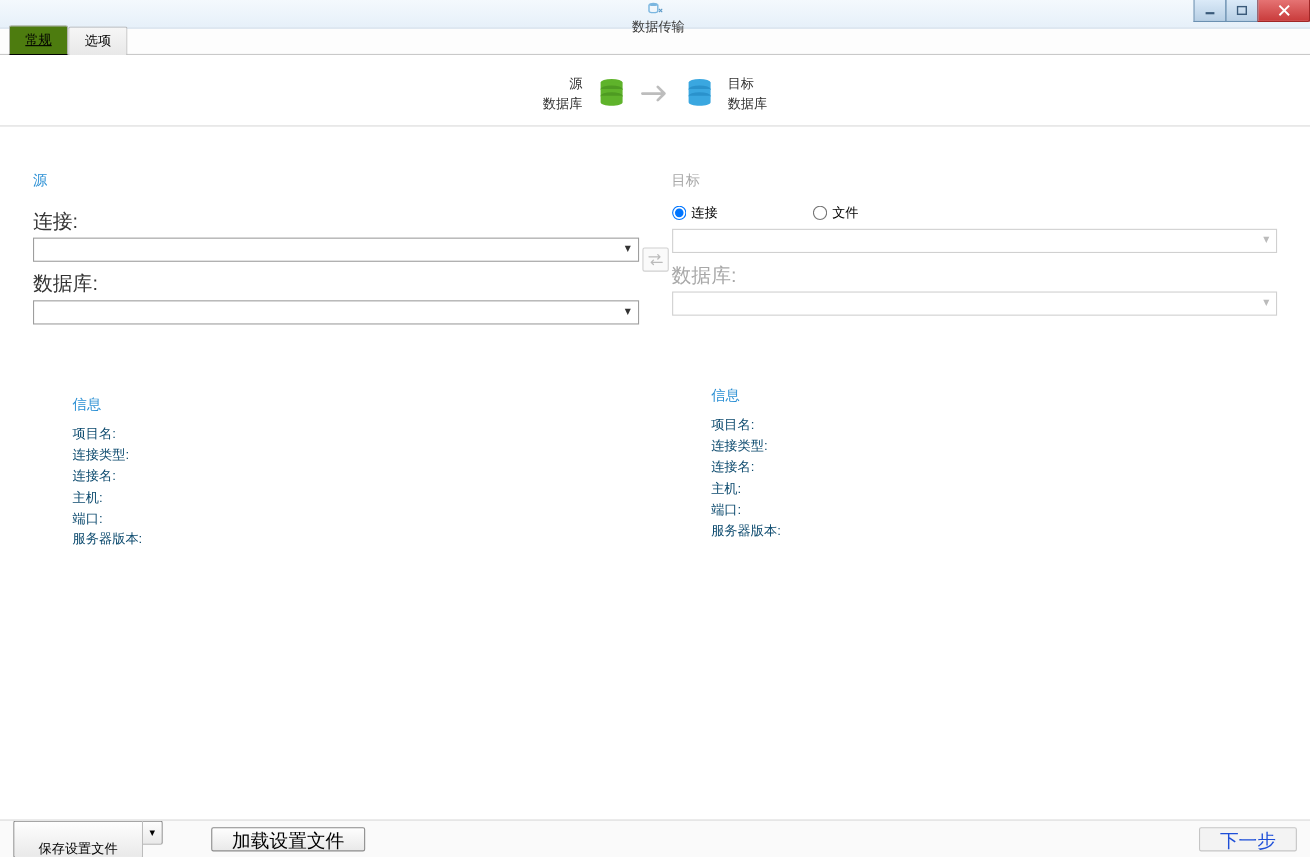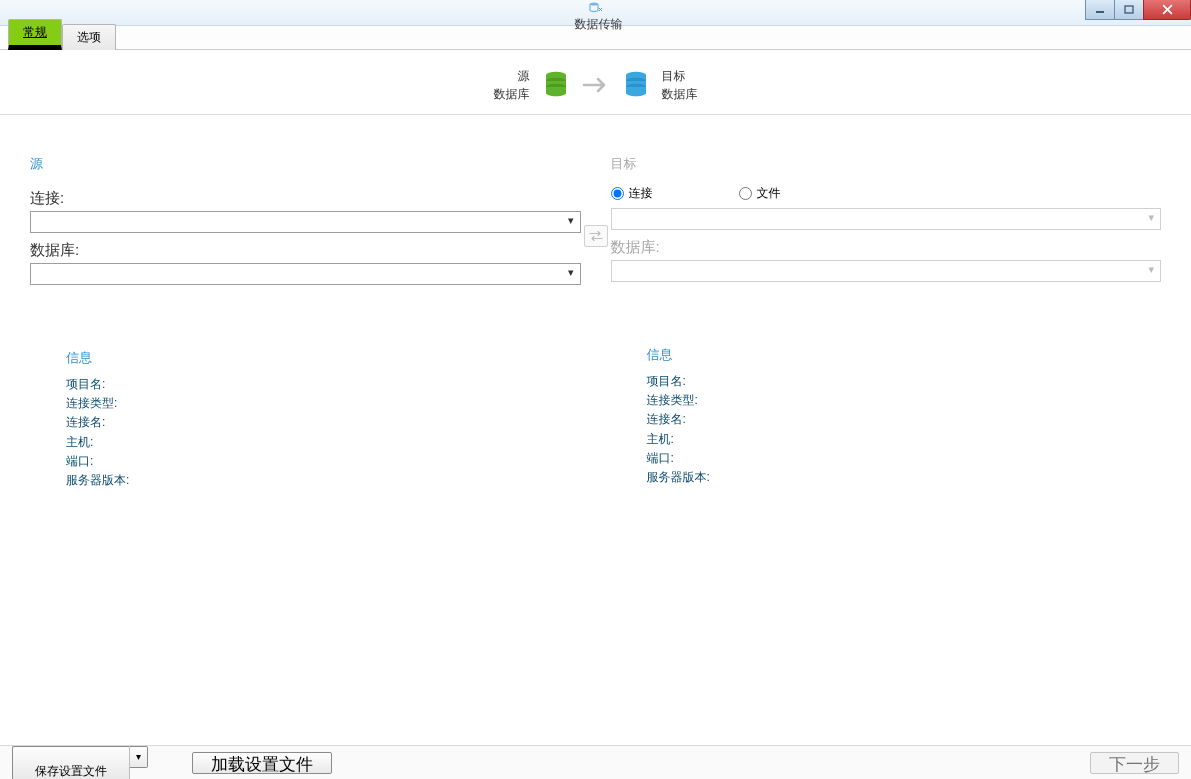--- a/index.html
+++ b/index.html
@@ -71,22 +71,22 @@
       border-bottom: none;
       background: linear-gradient(to bottom,#f6f6f6,#e8e8e8);
       font-size: 12px;
       cursor: pointer;
       position: relative;
       top: 1px;
       border-top-left-radius: 2px;
       border-top-right-radius: 2px;
     }
     .tab.active {
-      background: #84cc16;
-      border-bottom: 5px solid #000000;
+      background: #4d7c0f;
+      border-bottom: 1px solid #000000;
       text-decoration: underline;
     }
 
     
     .diagram-area {
       height: 65px;
       border-bottom: 1px solid #d9d9d9;
       display: flex;
       align-items: center;
       justify-content: center;
@@ -135,21 +135,21 @@
       border-radius: 2px;
     }
 
     .section-title {
       color: #2a8fd4;
       font-size: 13px;
       margin-bottom: 8px;
     }
     .section-title.disabled { color: #a8a8a8; }
     .field-label {
-      font-size: 15px; color: #333;
+      font-size: 18px; color: #333;
       margin-top: 8px; margin-bottom: 3px;
     }
     .field-label.disabled { color: #a8a8a8; }
     .combo {
       width: 100%; height: 22px;
       border: 1px solid #9e9e9e;
       background: #fff;
       position: relative;
       cursor: pointer;
     }
@@ -197,21 +197,21 @@
       height: 22px;
       border: 1px solid #8a8a8a;
       background: linear-gradient(to bottom,#fefefe,#e9e9e9);
       font-size: 17px;
       padding: 0 18px;
       cursor: pointer;
       border-radius: 2px;
       margin-left: 28px;
     }
     .btn.disabled {
-      color: #737373;
+      color: #1d4ed8;
       border-color: #c5c5c5;
       background: #f3f3f3;
       cursor: default;
     }
     .split-btn {
       display: flex;
     }
     .split-btn .btn-main {
       height: 22px;
       border: 1px solid #8a8a8a;

